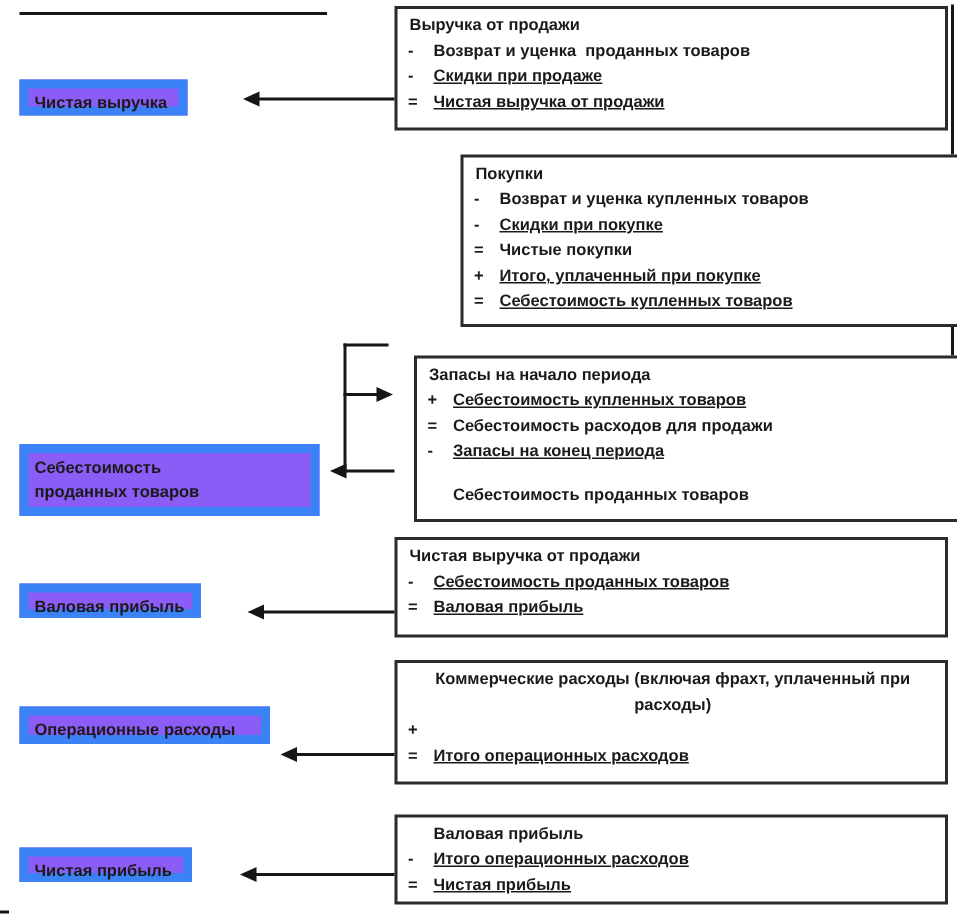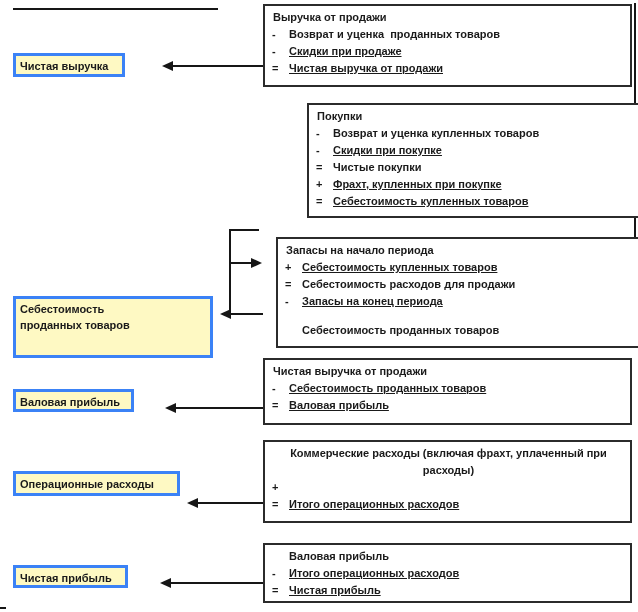--- a/index.html
+++ b/index.html
@@ -9,21 +9,21 @@
   
   .cbox{position:absolute;border:2px solid #2b2b2b;background:#fff;box-sizing:border-box;
         padding:3px 6px 0 7px;}
   .crow{display:flex;align-items:flex-start;font-size:11px;font-weight:bold;line-height:17px;}
   .crow .pfx{flex:0 0 17px;}
   .crow .txt{white-space:pre-wrap;}
   .crow .txt.u{text-decoration:underline;}
   .crow.title{padding-left:1px;text-align:center;}
   .crow.spacer{height:12px;}
   
-  .lbox{position:absolute;border:3px solid #3b82f6;background:#fef9c3;box-sizing:border-box;
+  .lbox{position:absolute;border:6px solid #3b82f6;background:#8b5cf6;box-sizing:border-box;
         padding:2px 4px;font-size:11px;font-weight:bold;line-height:16px;}
   
   .ln{position:absolute;background:#161616;}
   .tri-l{position:absolute;width:0;height:0;border-top:5px solid transparent;
          border-bottom:5px solid transparent;border-right:11px solid #161616;}
   .tri-r{position:absolute;width:0;height:0;border-top:5px solid transparent;
          border-bottom:5px solid transparent;border-left:11px solid #161616;}
 </style>
 </head>
 <body>
@@ -31,21 +31,21 @@
 <div class="stage">
 
   <div class="ln" style="left:13px;top:8px;width:205px;height:2px;"></div>
   <div class="ln" style="left:634px;top:3px;width:2px;height:344px;"></div>
   <div class="ln" style="left:0px;top:607px;width:6px;height:2px;"></div>
 
   <div class="lbox" style="left:13px;top:53px;width:112px;height:24px;">
     <div>Чистая выручка</div>
   </div>
 
-  <div class="lbox" style="left:13px;top:296px;width:200px;height:62px;">
+  <div class="lbox" style="left:13px;top:296px;width:200px;height:48px;">
     <div>Себестоимость</div>
     <div>проданных товаров</div>
   </div>
 
   <div class="lbox" style="left:13px;top:389px;width:121px;height:23px;">
     <div>Валовая прибыль</div>
   </div>
 
   <div class="lbox" style="left:13px;top:471px;width:167px;height:25px;">
     <div>Операционные расходы</div>
@@ -84,21 +84,21 @@
     <div class="crow">
         <span class="pfx">-</span>
         <span class="txt u">Скидки при покупке</span>
       </div>
     <div class="crow">
         <span class="pfx">=</span>
         <span class="txt">Чистые покупки</span>
       </div>
     <div class="crow">
         <span class="pfx">+</span>
-        <span class="txt u">Фрахт, купленных при покупке</span>
+        <span class="txt u">Итого, уплаченный при покупке</span>
       </div>
     <div class="crow">
         <span class="pfx">=</span>
         <span class="txt u">Себестоимость купленных товаров</span>
       </div>
   </div>
 
   <div class="cbox" style="left:276px;top:237px;width:369px;height:111px;">
     <div class="crow title">
         <span class="txt">Запасы на начало периода</span>

